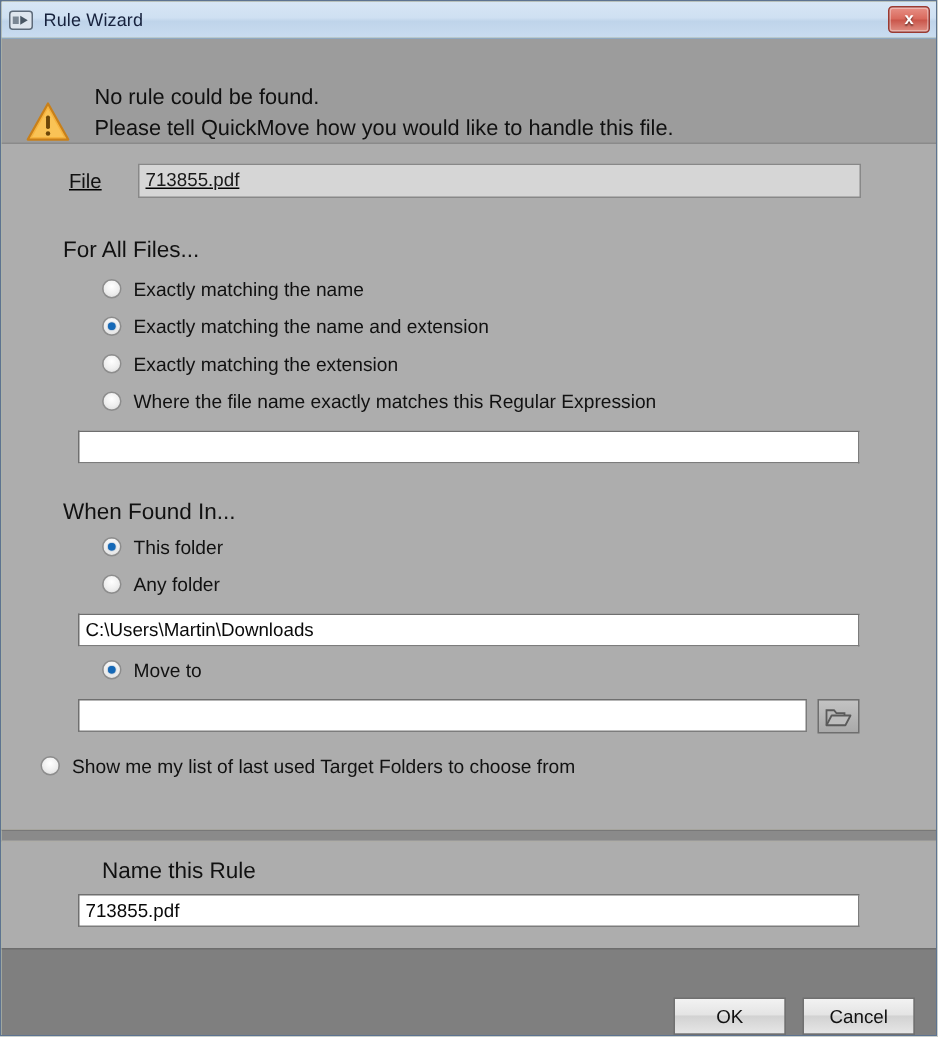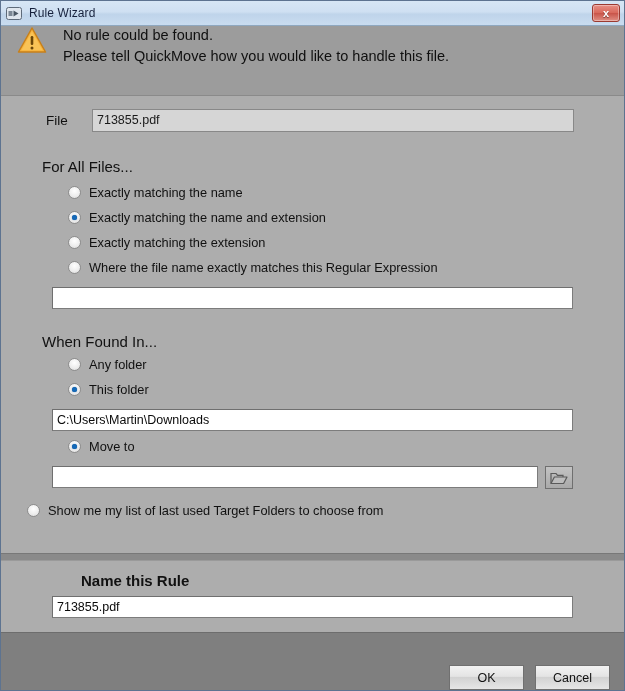--- a/index.html
+++ b/index.html
@@ -70,21 +70,21 @@
     line-height: 1;
     text-shadow: 0 1px 1px rgba(0,0,0,0.45);
   }
 
   
   .header-band {
     flex: 0 0 70px;
     background: #9c9c9c;
     border-bottom: 1px solid #8a8a8a;
     display: flex;
-    align-items: flex-start;
+    align-items: flex-end;
     padding: 0 16px;
     box-sizing: border-box;
   }
   .warn-icon {
     width: 30px;
     height: 28px;
     flex: 0 0 30px;
     margin-right: 16px;
     display: block;
   }
@@ -106,20 +106,21 @@
     flex: 1 1 auto;
     background: #adadad;
     position: relative;
     overflow: hidden;
   }
 
   .row-file {
     display: flex;
     align-items: center;
     padding: 13px 50px 0 45px;
+    text-decoration: underline;
   }
   .label-file {
     font-size: 13.5px;
     color: #111;
     width: 46px;
     flex: 0 0 46px;
   }
   .input {
     box-sizing: border-box;
     height: 22px;
@@ -228,23 +229,22 @@
     box-sizing: border-box;
   }
   .name-area {
     background: #adadad;
     padding: 12px 0 14px 0;
   }
   .name-title {
     font-size: 15px;
     color: #111;
     padding-left: 64px;
-    margin: 0 0 8px 16px;
+    margin: 0 0 8px 3px;
     line-height: 1;
-    font-weight: bold;
   }
 
   
   .footer {
     flex: 0 0 46px;
     background: #7f7f7f;
     border-top: 1px solid #6d6d6d;
     display: flex;
     align-items: center;
     justify-content: flex-end;
@@ -328,26 +328,26 @@
     </div>
     <div class="indent-input" style="padding-top:7px;">
       <div class="input" title=""></div>
     </div>
 
     <div class="section" style="padding-top:25px;">
       <div class="section-title">When Found In...</div>
     </div>
     <div style="padding-left:41px; padding-top:3px;">
       <div class="radio-row">
-        <span class="radio"></span>
-        <span class="radio-label">Any folder</span>
-      </div>
-      <div class="radio-row">
         <span class="radio checked"></span>
         <span class="radio-label">This folder</span>
+      </div>
+      <div class="radio-row">
+        <span class="radio"></span>
+        <span class="radio-label">Any folder</span>
       </div>
     </div>
     <div class="indent-input" style="padding-top:7px;">
       <div class="input">C:\Users\Martin\Downloads</div>
     </div>
 
     <div style="padding-left:41px; padding-top:3px;">
       <div class="radio-row">
         <span class="radio checked"></span>
         <span class="radio-label">Move to</span>

